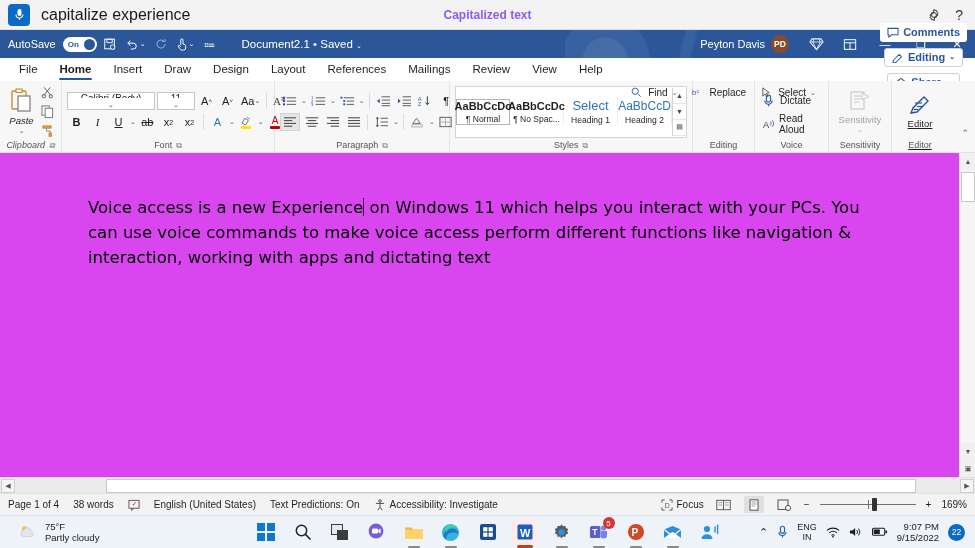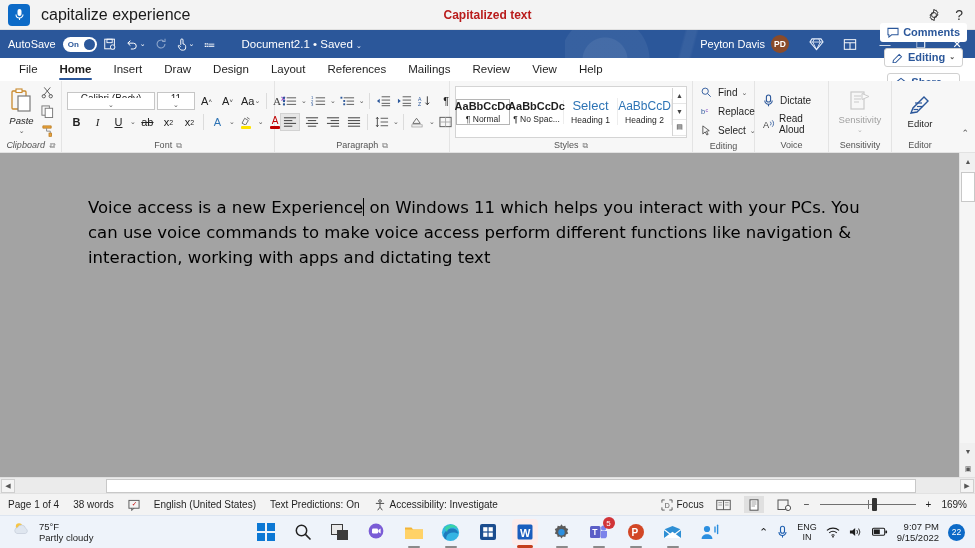--- a/index.html
+++ b/index.html
@@ -18,21 +18,21 @@
     border-bottom: 1px solid #e0e0e0;
   }
   .va-mic {
     width: 22px; height: 22px; margin-left: 8px; border-radius: 4px;
     background: #0c6ac7; color: #fff; display: flex;
     align-items: center; justify-content: center; font-size: 12px;
   }
   .va-cmd { margin-left: 11px; font-size: 16px; color: #1a1a1a; }
   .va-title {
     position: absolute; left: 0; right: 0; text-align: center;
-    font-size: 12px; font-weight: bold; color: #b91c1c; pointer-events: none;
+    font-size: 12px; font-weight: bold; color: #8b5cf6; pointer-events: none;
   }
   .va-right { margin-left: auto; display: flex; align-items: center; gap: 14px; padding-right: 12px; z-index:2;}
   .va-right .ico { font-size: 14px; color: #333; line-height: 1; }
 
   
   .titlebar {
     position: absolute; left: 0; top: 30px; width: 975px; height: 28px;
     background: #2b579a; display: flex; align-items: center; color: #fff;
     font-size: 11px; overflow: hidden;
   }
@@ -157,21 +157,21 @@
   .list-btn { display: flex; align-items: center; gap: 4px; height: 19px; font-size: 10px; padding: 0 3px; }
   .list-btn .g { font-size: 11px; width: 13px; text-align: center; }
 
   
   .doc-area {
     position: absolute; left: 0; top: 153px; width: 975px; height: 324px;
     background: #fff; overflow: hidden;
   }
   .page {
     position: absolute; left: 0; top: 0; right: 16px; bottom: 0;
-    background: #a3a3a3;
+    background: #d946ef;
   }
   .doc-text {
     position: absolute; left: 88px; top: 42px; width: 800px;
     font-family: "DejaVu Sans", sans-serif; font-size: 16.5px; line-height: 25px; color: #000;
   }
   .cursor {
     display: inline-block; width: 1px; height: 18px; background: #000;
     vertical-align: -3px;
   }
   
@@ -212,21 +212,21 @@
   .zoom-line { position: absolute; left: 0; right: 0; height: 1px; background: #707070; }
   .zoom-tick { position: absolute; left: 50%; width: 1px; height: 9px; background: #707070; }
   .zoom-knob { position: absolute; left: 55%; width: 5px; height: 13px; background: #333; border-radius: 1px; }
 
   
   .taskbar {
     position: absolute; left: 0; top: 515px; width: 975px; height: 33px;
     background: #eef3fa; display: flex; align-items: center;
     border-top: 1px solid #dde5f0;
   }
-  .weather { display: flex; align-items: flex-start; gap: 7px; padding-left: 12px; }
+  .weather { display: flex; align-items: center; gap: 7px; padding-left: 12px; margin-left: 6px; }
   .weather .wicon { font-size: 15px; }
   .weather .wtext { font-size: 9.5px; line-height: 11px; color: #1c1c1c; }
   .tb-center {
     position: absolute; left: 50%; transform: translateX(-50%);
     display: flex; align-items: center; gap: 11px;
   }
   .app {
     width: 26px; height: 26px; display: flex; align-items: center; justify-content: center;
     position: relative; border-radius: 4px; font-size: 15px;
   }
@@ -681,21 +681,21 @@
           </div>
         </div>
       </div>
       <div class="group-label">
         <span>Styles</span>
         <span class="dialog-launcher">⧉</span>
       </div>
     </div>
 
     <div class="group" style="width:62px;">
-      <div class="group-body" style="flex-direction:column;align-items:flex-start;justify-content:center;gap:0;padding-top:2px;">
+      <div class="group-body" style="align-items:flex-start;justify-content:center;gap:9px;padding-top:2px;">
         <span class="list-btn">
           <span class="g">
             <svg width="11" height="11" viewBox="0 0 12 12">
                 <circle cx="4.6" cy="4.6" r="3.4" fill="none" stroke="#2b579a" stroke-width="1"></circle>
                 <line x1="7.2" y1="7.2" x2="10.6" y2="10.6" stroke="#2b579a" stroke-width="1"></line>
               </svg>
           </span>
           <span>Find</span>
           <span class="caret">⌄</span>
         </span>
@@ -760,21 +760,21 @@
                 <path d="M14 3.5l7 3-7 3z" fill="#fff" stroke="#8b8b8b" stroke-width="1"></path>
               </svg>
           </span>
           <span class="cap">Sensitivity</span>
           <span class="caret">⌄</span>
         </div>
       </div>
       <div class="group-label">Sensitivity</div>
     </div>
 
-    <div class="group" style="width:56px;border-right:none;">
+    <div class="group" style="width:56px;border-right:none;text-decoration:underline;">
       <div class="group-body" style="justify-content:center;">
         <div class="big-btn" style="width:48px;">
           <span class="glyph">
             <svg width="24" height="23" viewBox="0 0 24 23">
                 <path d="M3 19l2-5 11-11 4 4-11 11z" fill="none" stroke="#2b579a" stroke-width="1.4"></path>
                 <g stroke="#2b579a" stroke-width="1.2">
                   <line x1="7" y1="9" x2="14" y2="9"></line>
                   <line x1="9" y1="12.5" x2="15" y2="12.5"></line>
                   <line x1="5.5" y1="15.5" x2="10" y2="15.5"></line>
                 </g>

